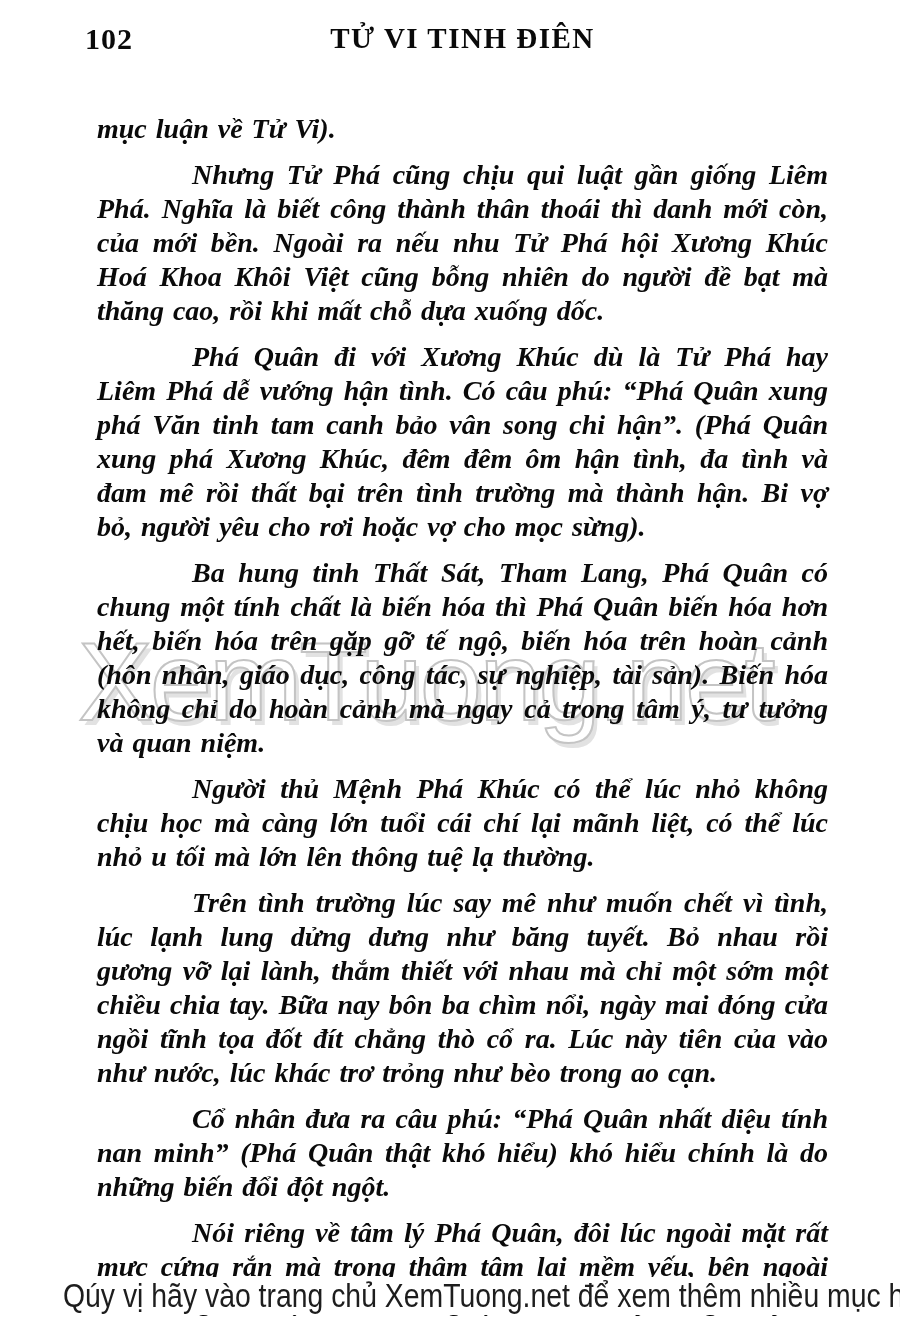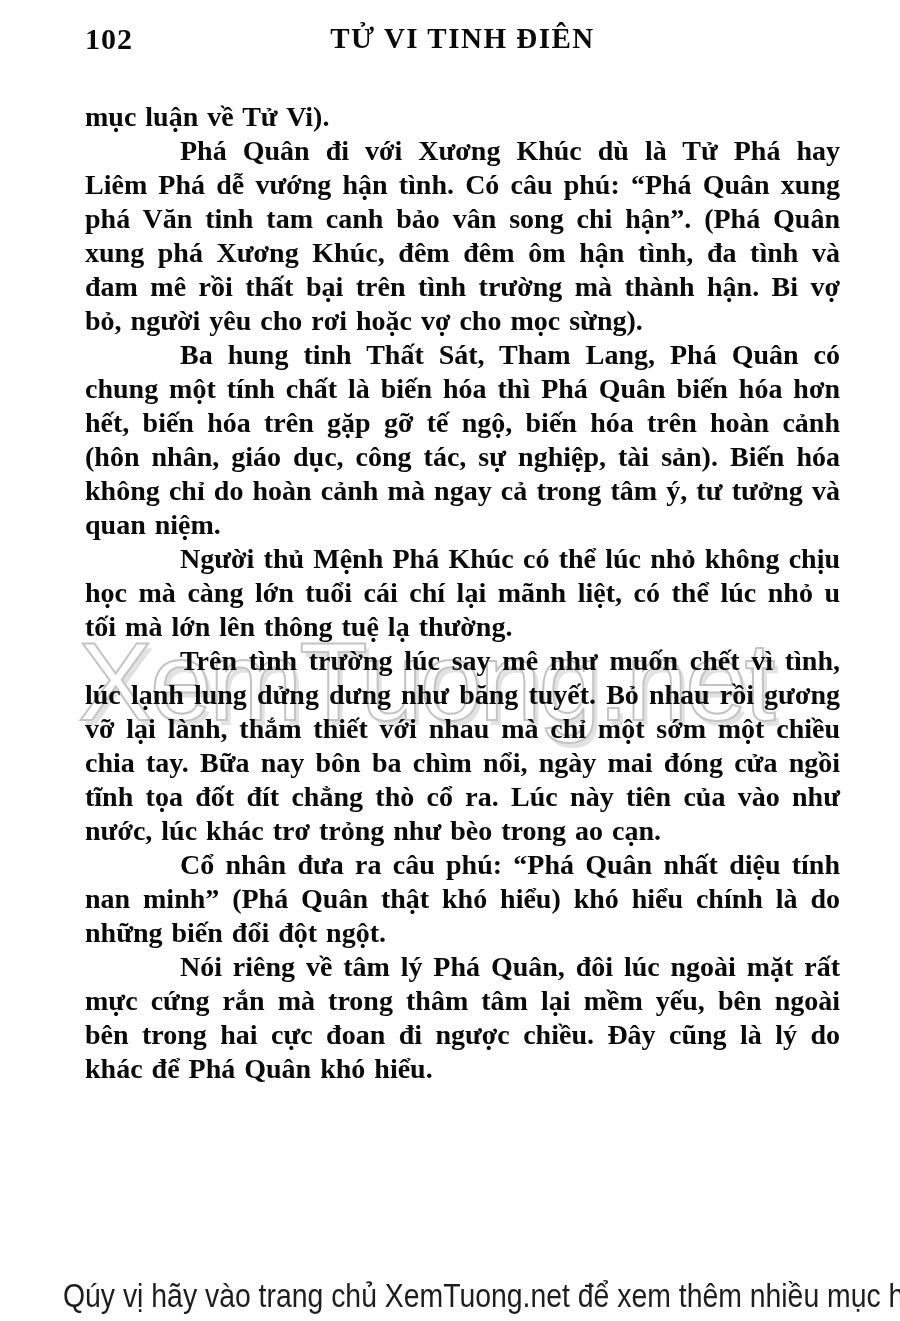--- a/index.html
+++ b/index.html
@@ -44,27 +44,28 @@
 
   
   .content {
     position: absolute;
     top: 100px;
     left: 85px;
     width: 755px;
     z-index: 2;
   }
   .para {
-    margin: 0;
+    margin: 12px;
     font-size: 28px;
     line-height: 34px;
     font-weight: 700;
     text-align: justify;
     text-indent: 95px;
     word-spacing: 2px;
+    font-style: italic;
   }
   .para.no-indent { text-indent: 0; }
   .para.stretch-last { text-align-last: justify; }
 
   
   .watermark {
     position: absolute;
     top: 617px;
     left: 78px;
     width: 790px;
@@ -105,20 +106,21 @@
 
   <div class="header">
     <div class="page-number">102</div>
     <div class="header-title">TỬ VI TINH ĐIÊN</div>
   </div>
 
   <div class="watermark">XemTuong.net</div>
 
   <div class="content">
     <p class="para no-indent">mục luận về Tử Vi).</p>
+    <p class="para">Nhưng Tử Phá cũng chịu qui luật gần giống Liêm Phá. Nghĩa là biết công thành thân thoái thì danh mới còn, của mới bền. Ngoài ra nếu nhu Tử Phá hội Xương Khúc Hoá Khoa Khôi Việt cũng bỗng nhiên do người đề bạt mà thăng cao, rồi khi mất chỗ dựa xuống dốc.</p>
     <p class="para">Phá Quân đi với Xương Khúc dù là Tử Phá hay Liêm Phá dễ vướng hận tình. Có câu phú: “Phá Quân xung phá Văn tinh tam canh bảo vân song chi hận”. (Phá Quân xung phá Xương Khúc, đêm đêm ôm hận tình, đa tình và đam mê rồi thất bại trên tình trường mà thành hận. Bi vợ bỏ, người yêu cho rơi hoặc vợ cho mọc sừng).</p>
     <p class="para">Ba hung tinh Thất Sát, Tham Lang, Phá Quân có chung một tính chất là biến hóa thì Phá Quân biến hóa hơn hết, biến hóa trên gặp gỡ tế ngộ, biến hóa trên hoàn cảnh (hôn nhân, giáo dục, công tác, sự nghiệp, tài sản). Biến hóa không chỉ do hoàn cảnh mà ngay cả trong tâm ý, tư tưởng và quan niệm.</p>
     <p class="para">Người thủ Mệnh Phá Khúc có thể lúc nhỏ không chịu học mà càng lớn tuổi cái chí lại mãnh liệt, có thể lúc nhỏ u tối mà lớn lên thông tuệ lạ thường.</p>
     <p class="para">Trên tình trường lúc say mê như muốn chết vì tình, lúc lạnh lung dửng dưng như băng tuyết. Bỏ nhau rồi gương vỡ lại lành, thắm thiết với nhau mà chỉ một sớm một chiều chia tay. Bữa nay bôn ba chìm nổi, ngày mai đóng cửa ngồi tĩnh tọa đốt đít chẳng thò cổ ra. Lúc này tiên của vào như nước, lúc khác trơ trỏng như bèo trong ao cạn.</p>
     <p class="para">Cổ nhân đưa ra câu phú: “Phá Quân nhất diệu tính nan minh” (Phá Quân thật khó hiểu) khó hiểu chính là do những biến đổi đột ngột.</p>
     <p class="para">Nói riêng về tâm lý Phá Quân, đôi lúc ngoài mặt rất mực cứng rắn mà trong thâm tâm lại mềm yếu, bên ngoài bên trong hai cực đoan đi ngược chiều. Đây cũng là lý do khác để Phá Quân khó hiểu.</p>
   </div>
 
   <div class="footer">Qúy vị hãy vào trang chủ XemTuong.net để xem thêm nhiều mục hay khác</div>
 

